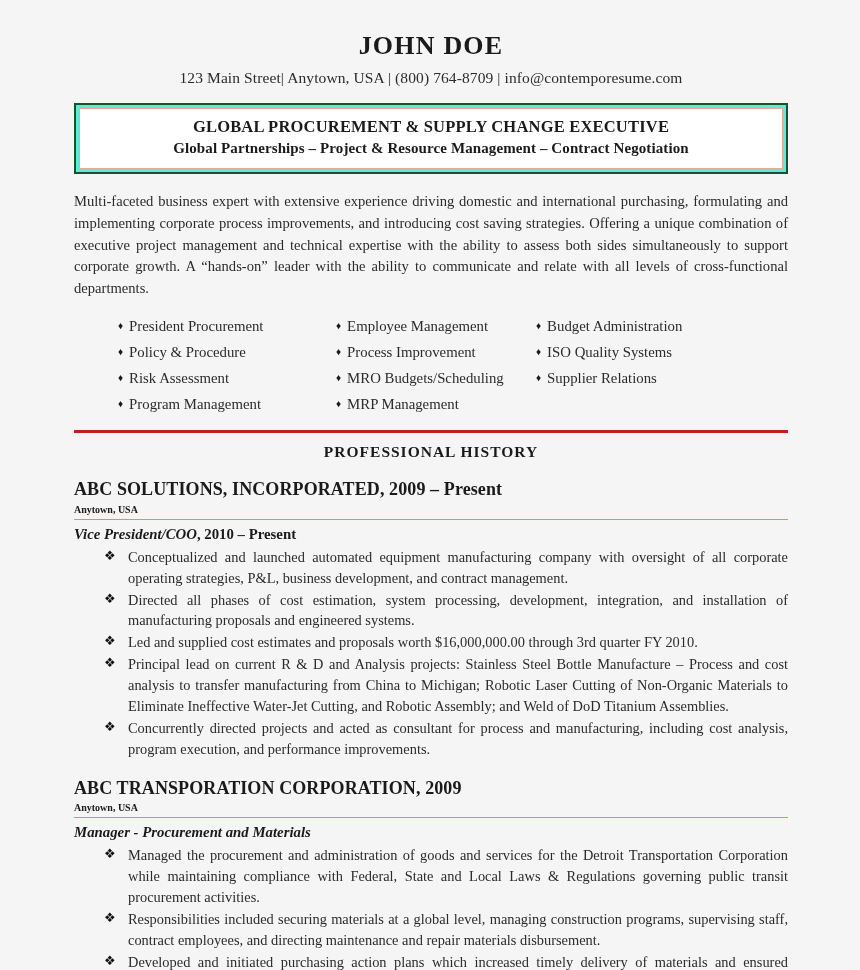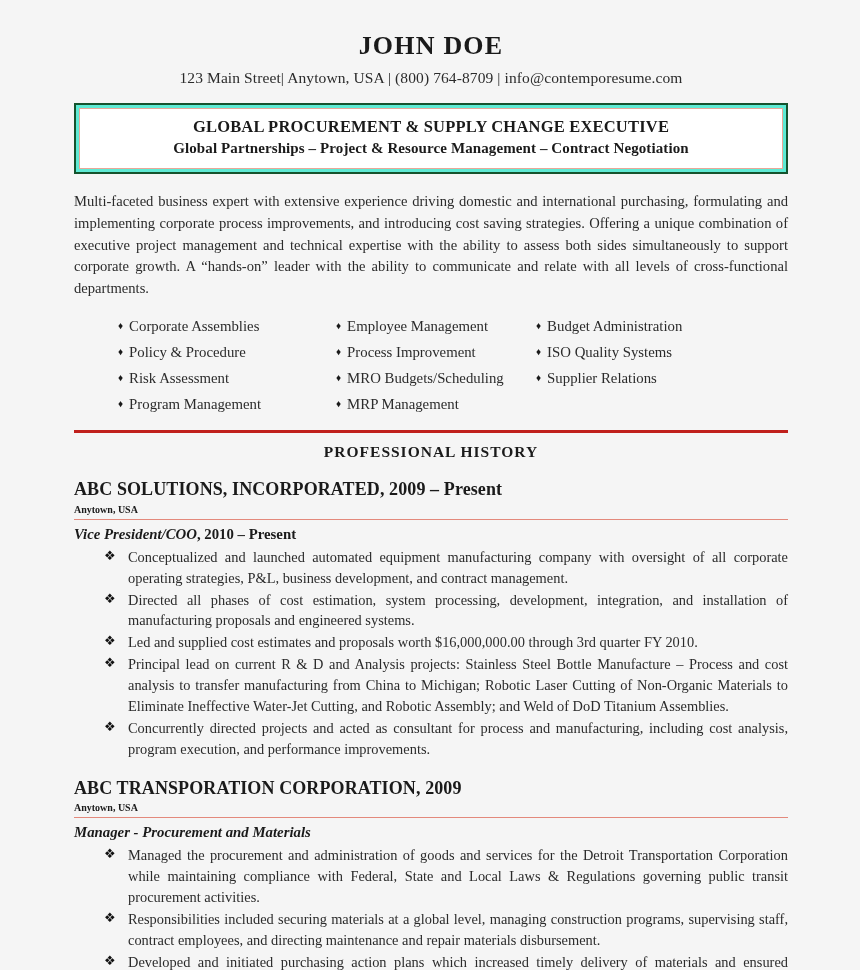--- a/index.html
+++ b/index.html
@@ -177,21 +177,21 @@
   <div class="title-box-outer">
     <div class="title-box-inner">
       <div class="title-line1">GLOBAL PROCUREMENT &amp; SUPPLY CHANGE EXECUTIVE</div>
       <div class="title-line2">Global Partnerships – Project &amp; Resource Management – Contract Negotiation</div>
     </div>
   </div>
 
   <div class="summary">Multi-faceted business expert with extensive experience driving domestic and international purchasing, formulating and implementing corporate process improvements, and introducing cost saving strategies.  Offering a unique combination of executive project management and technical expertise with the ability to assess both sides simultaneously to support corporate growth.  A “hands-on” leader with the ability to communicate and relate with all levels of cross-functional departments.</div>
 
   <div class="skills">
-    <div class="skill"><span class="dia">♦</span><span>Corporate Assemblies</span></div>
+    <div class="skill"><span class="dia">♦</span><span>President Procurement</span></div>
     <div class="skill"><span class="dia">♦</span><span>Employee Management</span></div>
     <div class="skill"><span class="dia">♦</span><span>Budget Administration</span></div>
     <div class="skill"><span class="dia">♦</span><span>Policy &amp; Procedure</span></div>
     <div class="skill"><span class="dia">♦</span><span>Process Improvement</span></div>
     <div class="skill"><span class="dia">♦</span><span>ISO Quality Systems</span></div>
     <div class="skill"><span class="dia">♦</span><span>Risk Assessment</span></div>
     <div class="skill"><span class="dia">♦</span><span>MRO Budgets/Scheduling</span></div>
     <div class="skill"><span class="dia">♦</span><span>Supplier Relations</span></div>
     <div class="skill"><span class="dia">♦</span><span>Program Management</span></div>
     <div class="skill"><span class="dia">♦</span><span>MRP Management</span></div>

